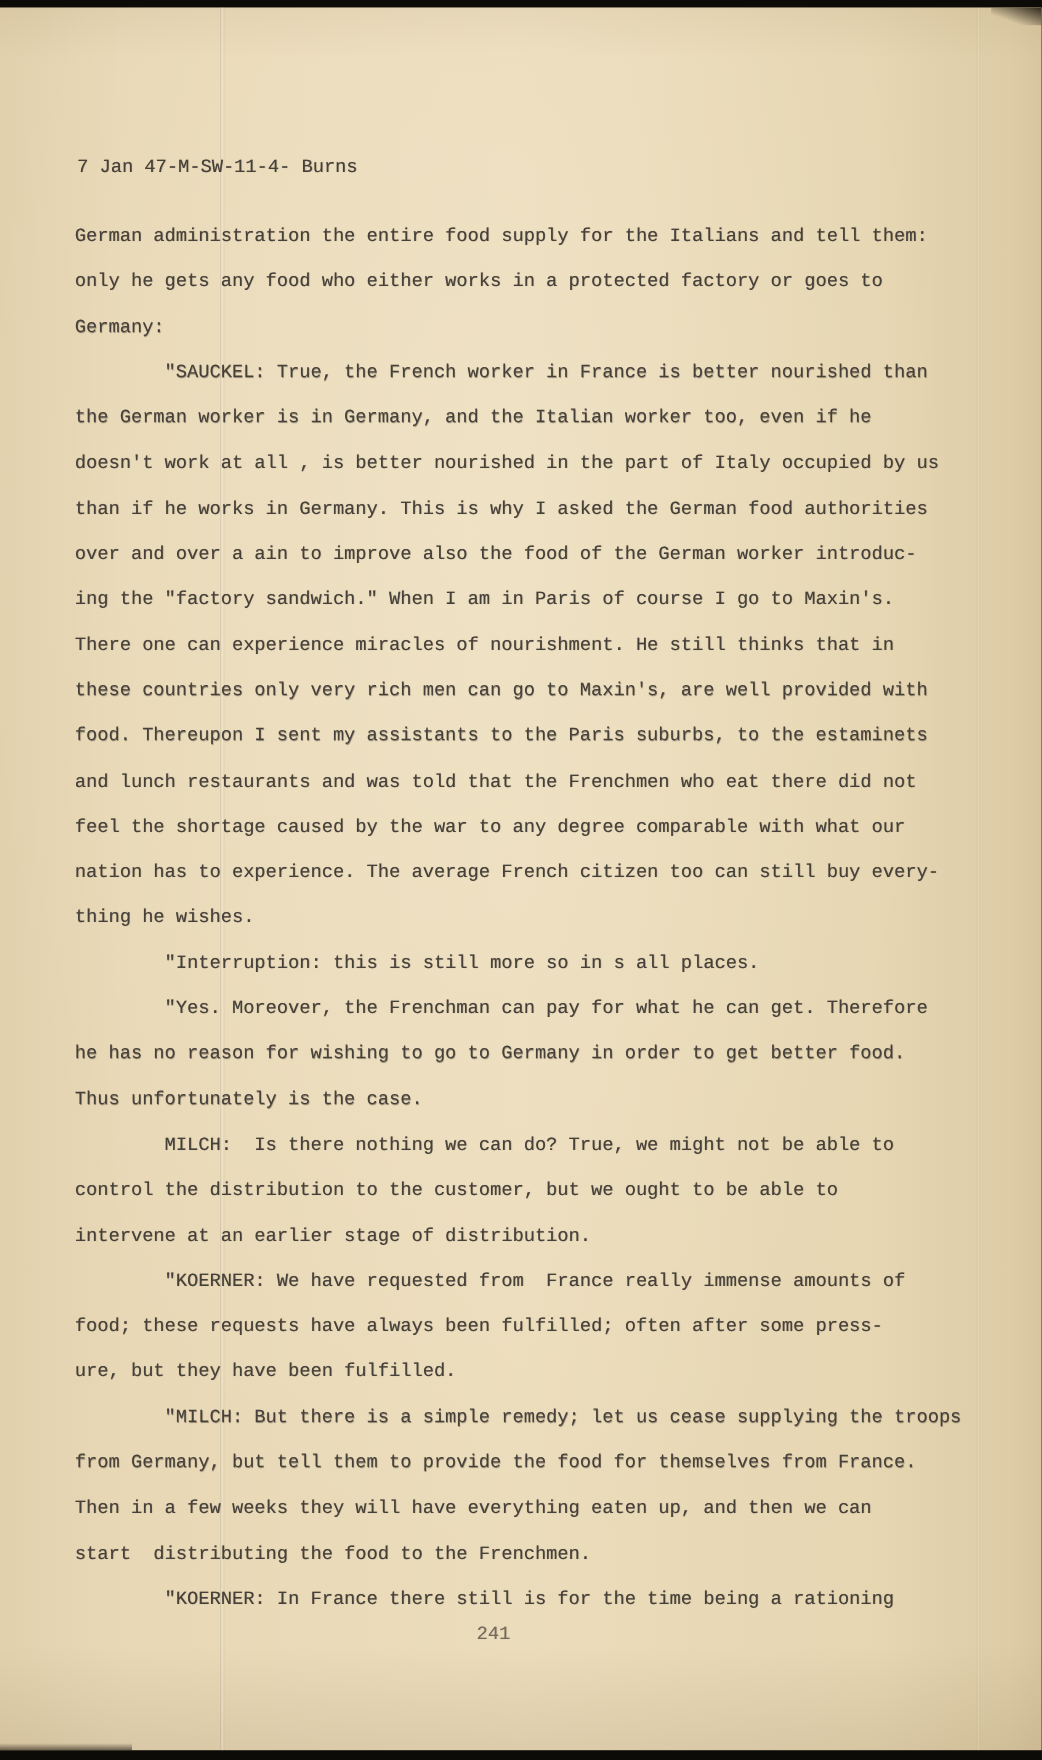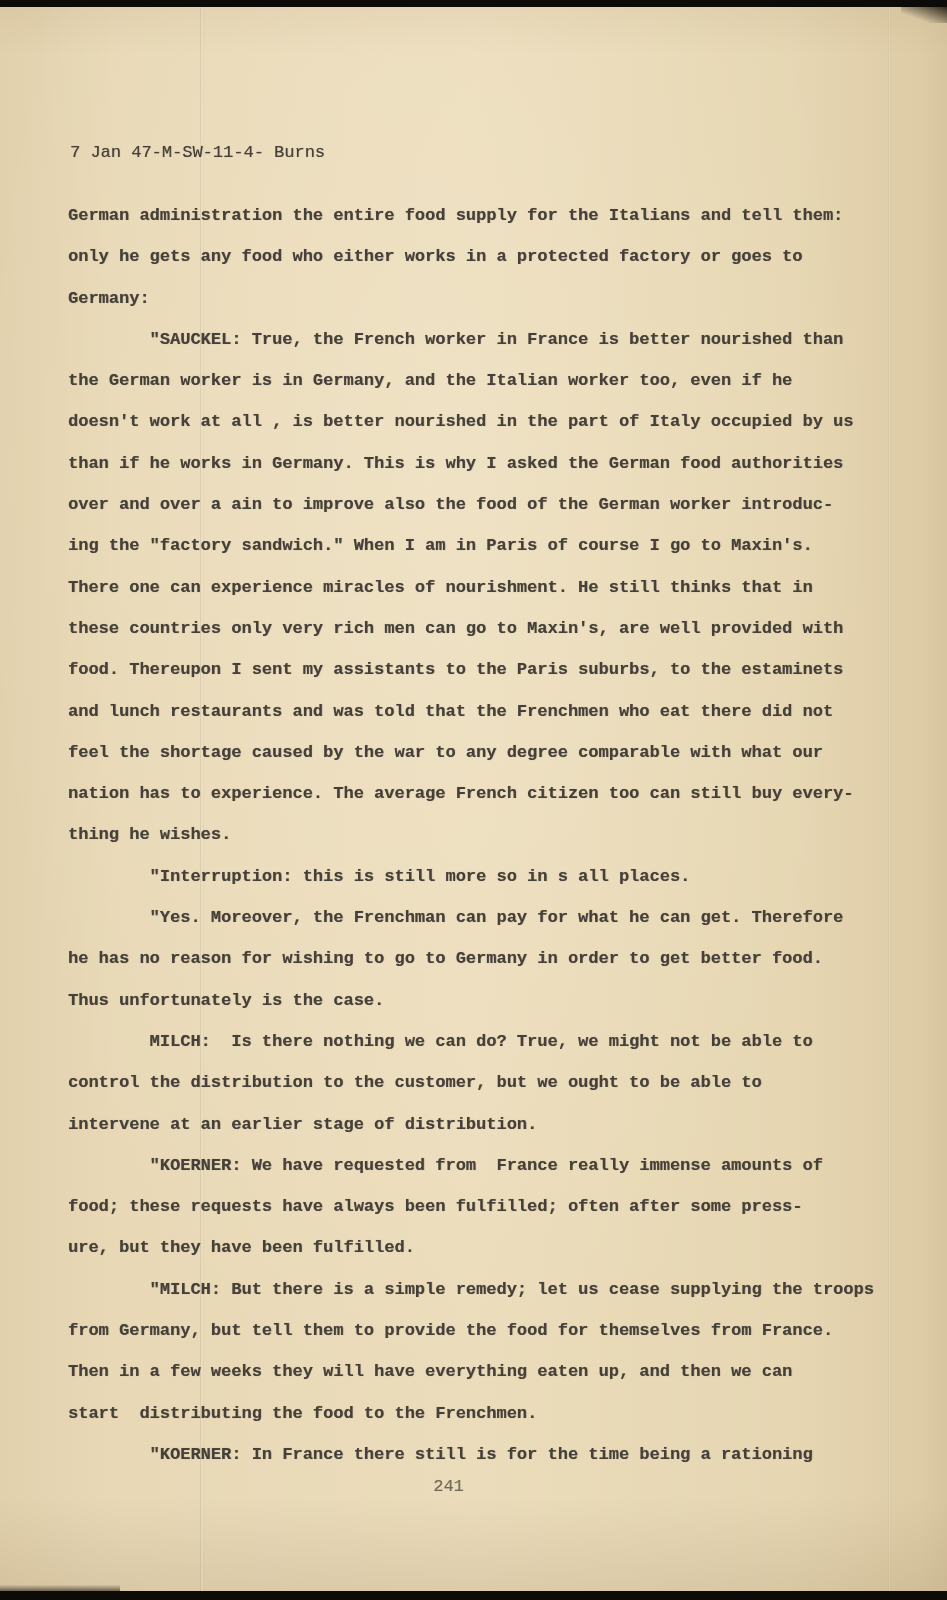--- a/index.html
+++ b/index.html
@@ -75,21 +75,20 @@
   .doc-body {
     position: absolute;
     left: 68px;
     top: 188px;
     width: 860px;
     font-size: 17px;
     line-height: 41.3px;
   }
   .line {
     height: 41.3px;
-    font-weight: bold;
   }
   .page-number {
     position: absolute;
     left: 0;
     top: 1470px;
     width: 947px;
     text-align: center;
     font-size: 17px;
     opacity: 0.72;
     transform: translateX(-25px);

